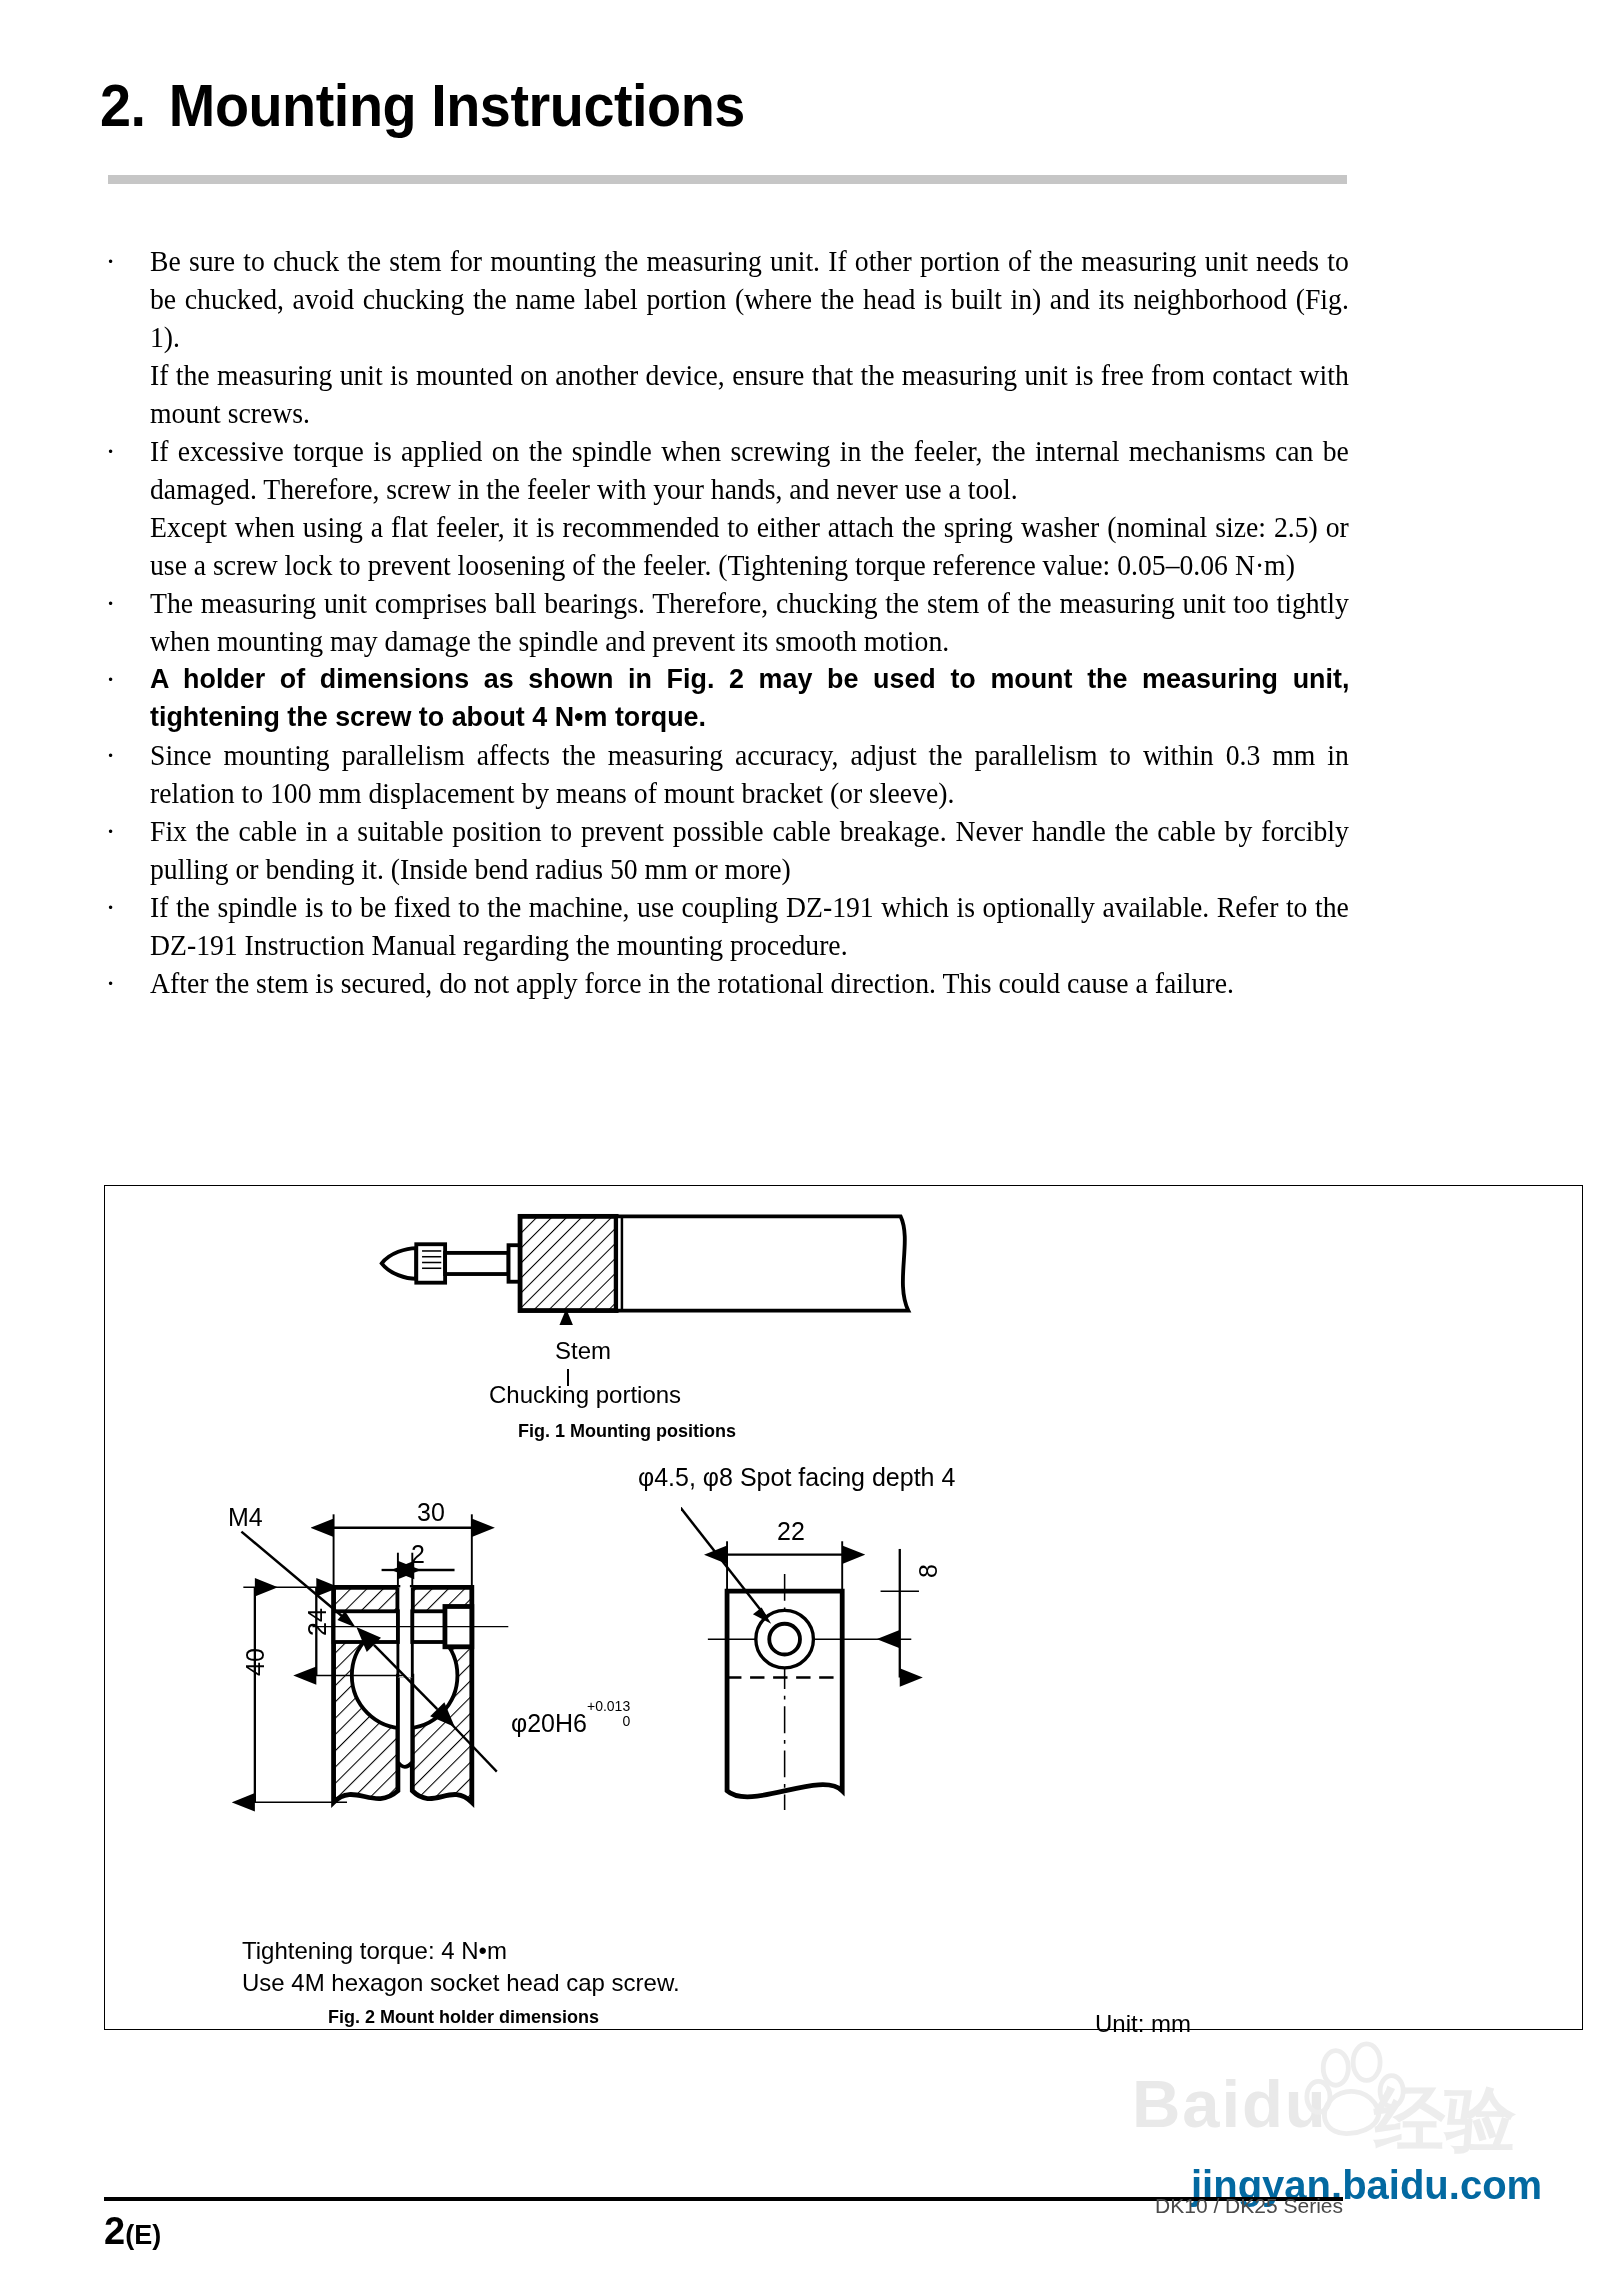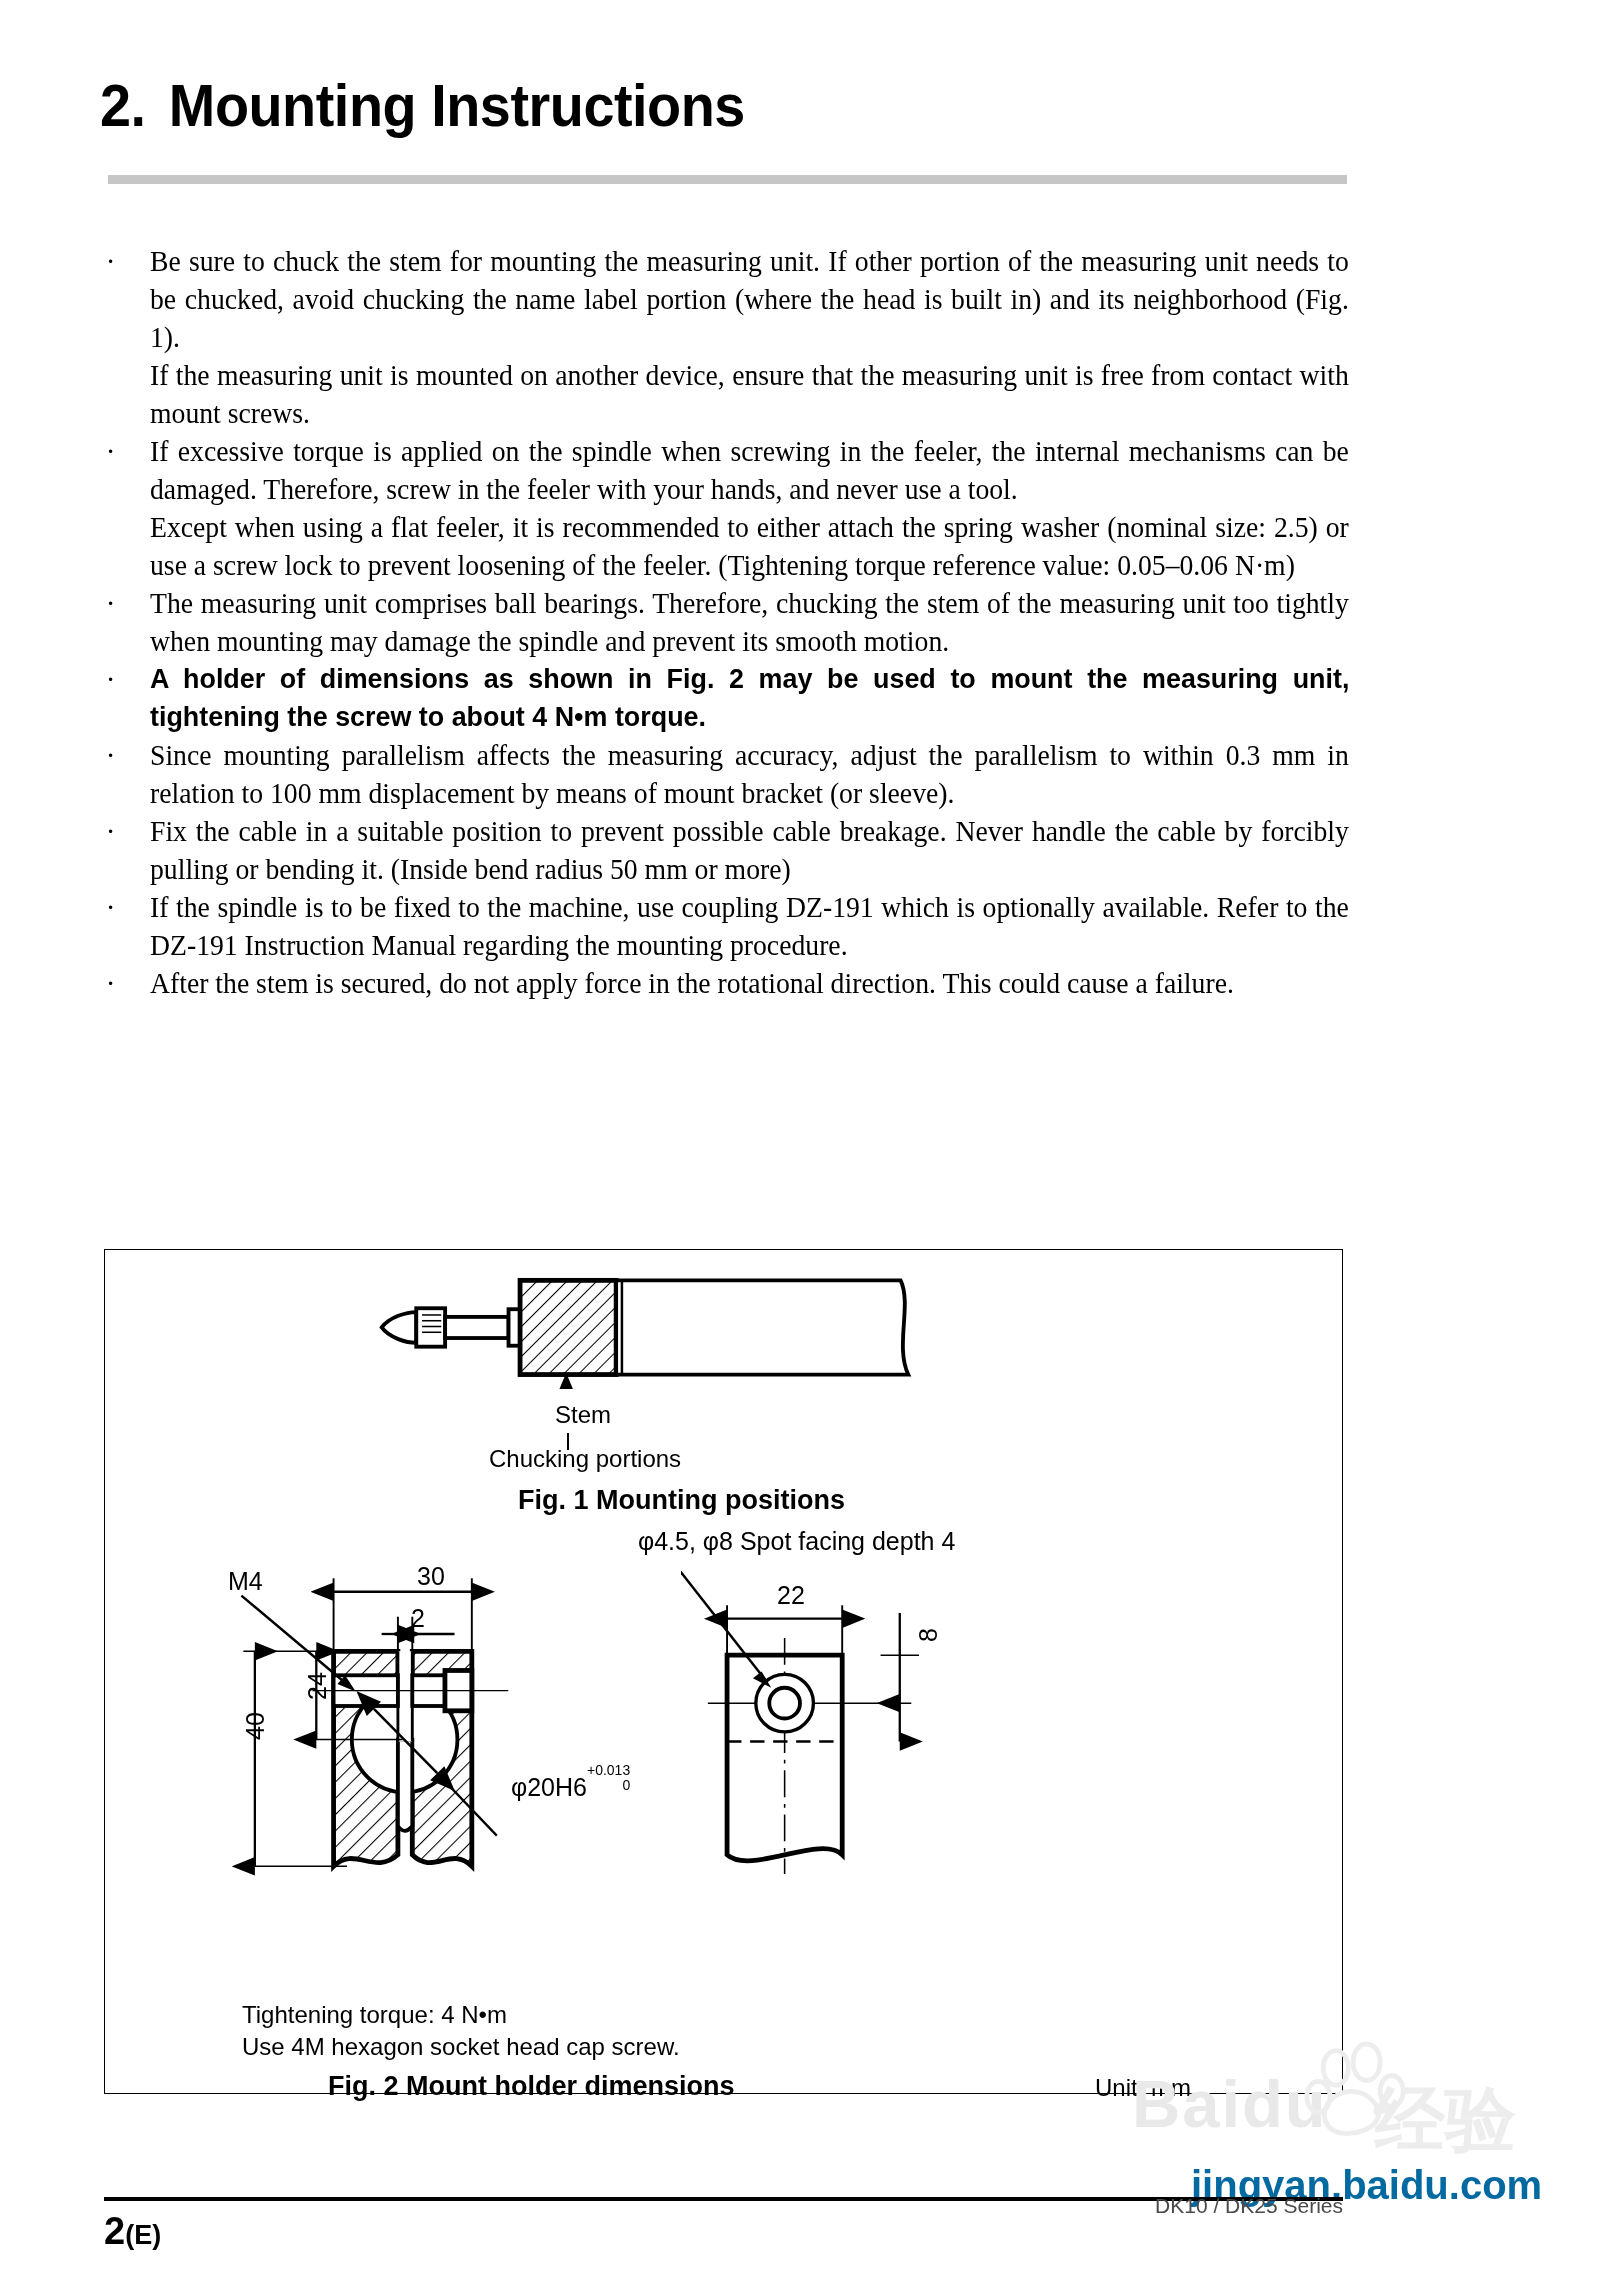--- a/index.html
+++ b/index.html
@@ -93,38 +93,38 @@
   }
   .bullet-item.bold-item > .dot {
     font-family: "Liberation Serif", serif;
     font-weight: normal;
   }
 
   
   #figure-box {
     position: absolute;
     left: 104px;
-    top: 1249px;
-    width: 1239px;
+    top: 1185px;
+    width: 1479px;
     height: 845px;
     border: 1.9px solid #000;
     box-sizing: border-box;
   }
   .fig-label {
     position: absolute;
     font-family: "Liberation Sans", sans-serif;
     font-size: 24px;
     color: #000;
     white-space: nowrap;
   }
   .fig-caption {
     position: absolute;
     font-family: "Liberation Sans", sans-serif;
     font-weight: bold;
-    font-size: 27px;
+    font-size: 18px;
     white-space: nowrap;
   }
   .fig-dim {
     position: absolute;
     font-family: "Liberation Sans", sans-serif;
     font-size: 25px;
     white-space: nowrap;
   }
   .fig-dim.vertical {
     transform: rotate(-90deg);

